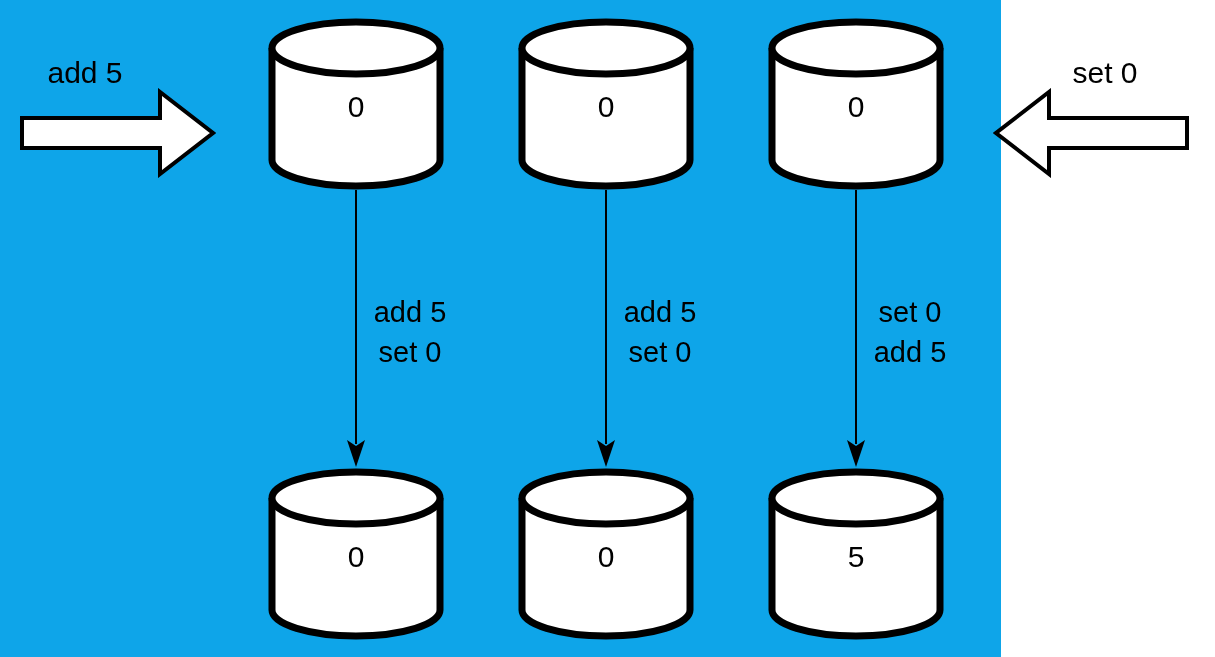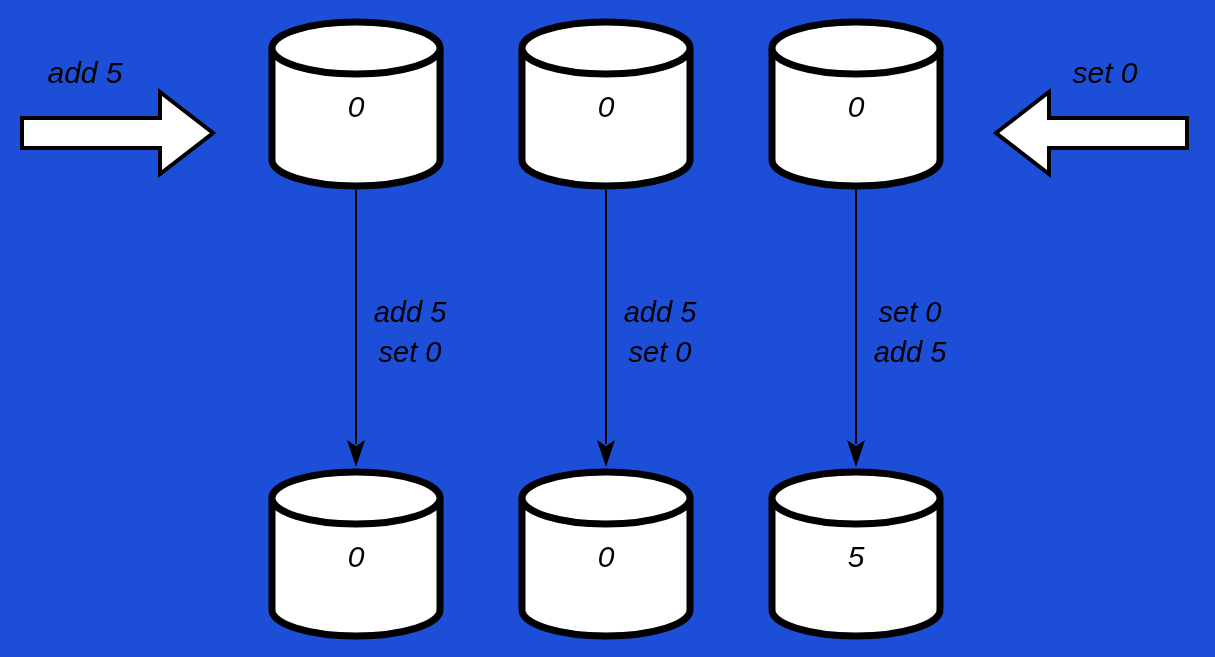--- a/index.html
+++ b/index.html
@@ -4,24 +4,23 @@
 <style>
   * { margin: 0; padding: 0; box-sizing: border-box; }
   html, body {
     width: 1215px; height: 657px;
     background: #ffffff;
     font-family: "Liberation Sans", sans-serif;
     overflow: hidden;
   }
   .canvas {
     position: relative;
-    width: 1215px; height: 657px;
-    background: #1d4ed8;
+    width: 1001px; height: 657px;
+    background: #0ea5e9;
     color: #000000;
-    font-style: italic;
   }
   .abs { position: absolute; }
   .label {
     font-size: 30px;
     color: #000000;
     text-align: center;
     white-space: nowrap;
     line-height: 1.0;
   }
   .cyl-value {

